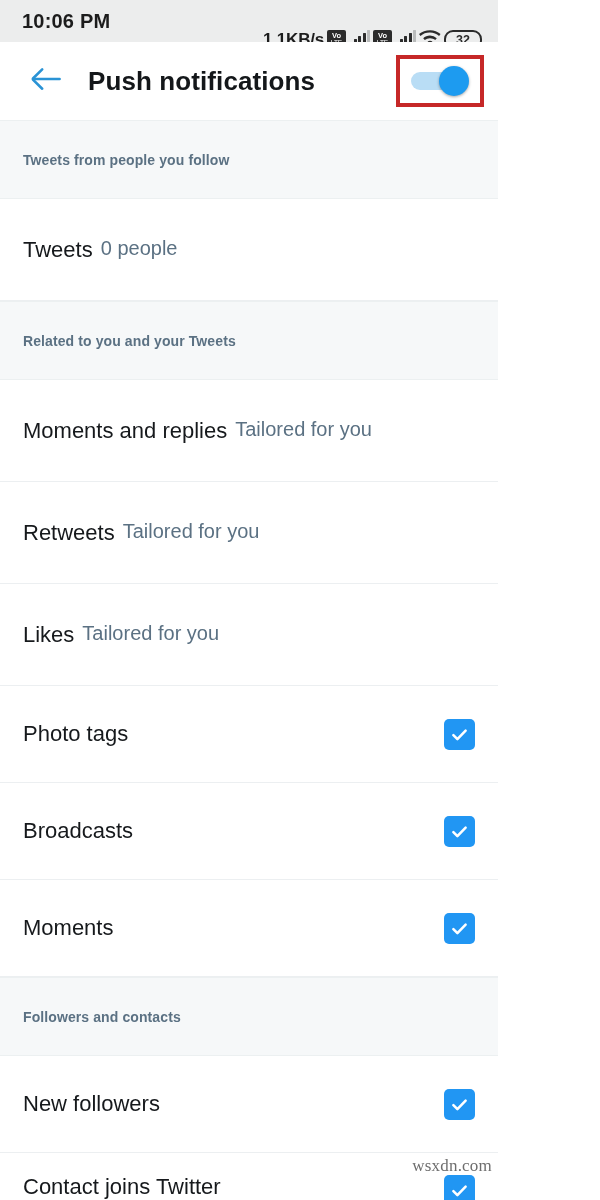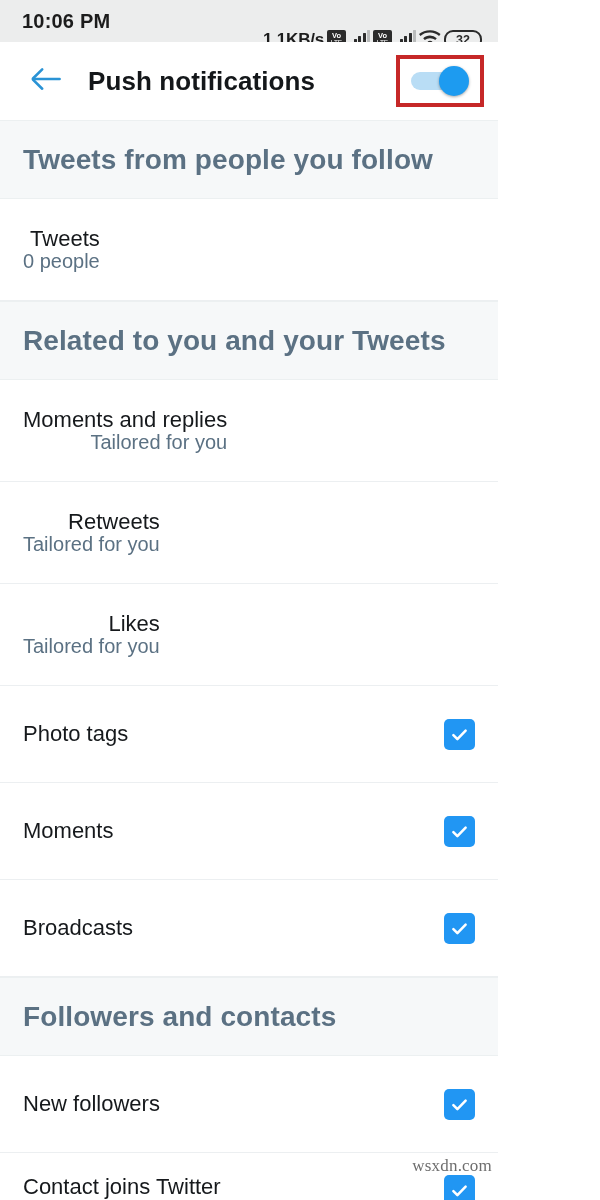--- a/index.html
+++ b/index.html
@@ -67,29 +67,29 @@
     border-radius:50%; background:#1d9bf0;
     box-shadow:0 1px 3px rgba(0,0,0,.35);
   }
 
   
   .section-header {
     background:#f6f8f9; height:79px; display:flex; align-items:center;
     padding:0 23px; border-top:1px solid #ecf0f1; border-bottom:1px solid #ecf0f1;
   }
   .section-header .txt {
-    font-size:28px; font-weight:bold; color:#5b7183; letter-spacing:.1px;
+    font-size:14px; font-weight:bold; color:#5b7183; letter-spacing:.1px;
   }
   .row {
     background:#fff; display:flex; align-items:center;
     padding:0 23px; min-height:102px;
     border-bottom:1px solid #eceff1;
   }
   .row.no-sub { min-height:97px; }
-  .row-text { display:flex; flex-direction:column; justify-content:center; gap:1px;align-items:flex-end; }
+  .row-text { display:flex; flex-direction:row; justify-content:center; gap:8px; }
   .row-title { font-size:22px; color:#16191c; line-height:1.05; }
   .row-sub { font-size:20px; color:#5b7183; line-height:1.05; }
   .row-spacer { margin-left:auto; }
   .checkbox {
     width:31px; height:31px; border-radius:5px; background:#2196f3;
     display:flex; align-items:center; justify-content:center;
   }
   .checkbox svg { display:block; }
   .row.cut { min-height:60px; border-bottom:none; align-items:flex-start; padding-top:22px; }
 
@@ -205,34 +205,34 @@
         <div class="checkbox">
           <span>
             <svg width="21" height="21" viewBox="0 0 24 24">
               <path d="M5 12.7 9.6 17.3 19 7.6" fill="none" stroke="#ffffff" stroke-width="2.9" stroke-linecap="round" stroke-linejoin="round"></path>
             </svg>
           </span>
         </div>
       </div>
       <div class="row no-sub">
         <div class="row-text">
+          <span class="row-title">Broadcasts</span>
+        </div>
+        <div class="row-spacer"></div>
+        <div class="checkbox">
+          <span>
+            <svg width="21" height="21" viewBox="0 0 24 24">
+              <path d="M5 12.7 9.6 17.3 19 7.6" fill="none" stroke="#ffffff" stroke-width="2.9" stroke-linecap="round" stroke-linejoin="round"></path>
+            </svg>
+          </span>
+        </div>
+      </div>
+      <div class="row no-sub">
+        <div class="row-text">
           <span class="row-title">Moments</span>
-        </div>
-        <div class="row-spacer"></div>
-        <div class="checkbox">
-          <span>
-            <svg width="21" height="21" viewBox="0 0 24 24">
-              <path d="M5 12.7 9.6 17.3 19 7.6" fill="none" stroke="#ffffff" stroke-width="2.9" stroke-linecap="round" stroke-linejoin="round"></path>
-            </svg>
-          </span>
-        </div>
-      </div>
-      <div class="row no-sub">
-        <div class="row-text">
-          <span class="row-title">Broadcasts</span>
         </div>
         <div class="row-spacer"></div>
         <div class="checkbox">
           <span>
             <svg width="21" height="21" viewBox="0 0 24 24">
               <path d="M5 12.7 9.6 17.3 19 7.6" fill="none" stroke="#ffffff" stroke-width="2.9" stroke-linecap="round" stroke-linejoin="round"></path>
             </svg>
           </span>
         </div>
       </div>

